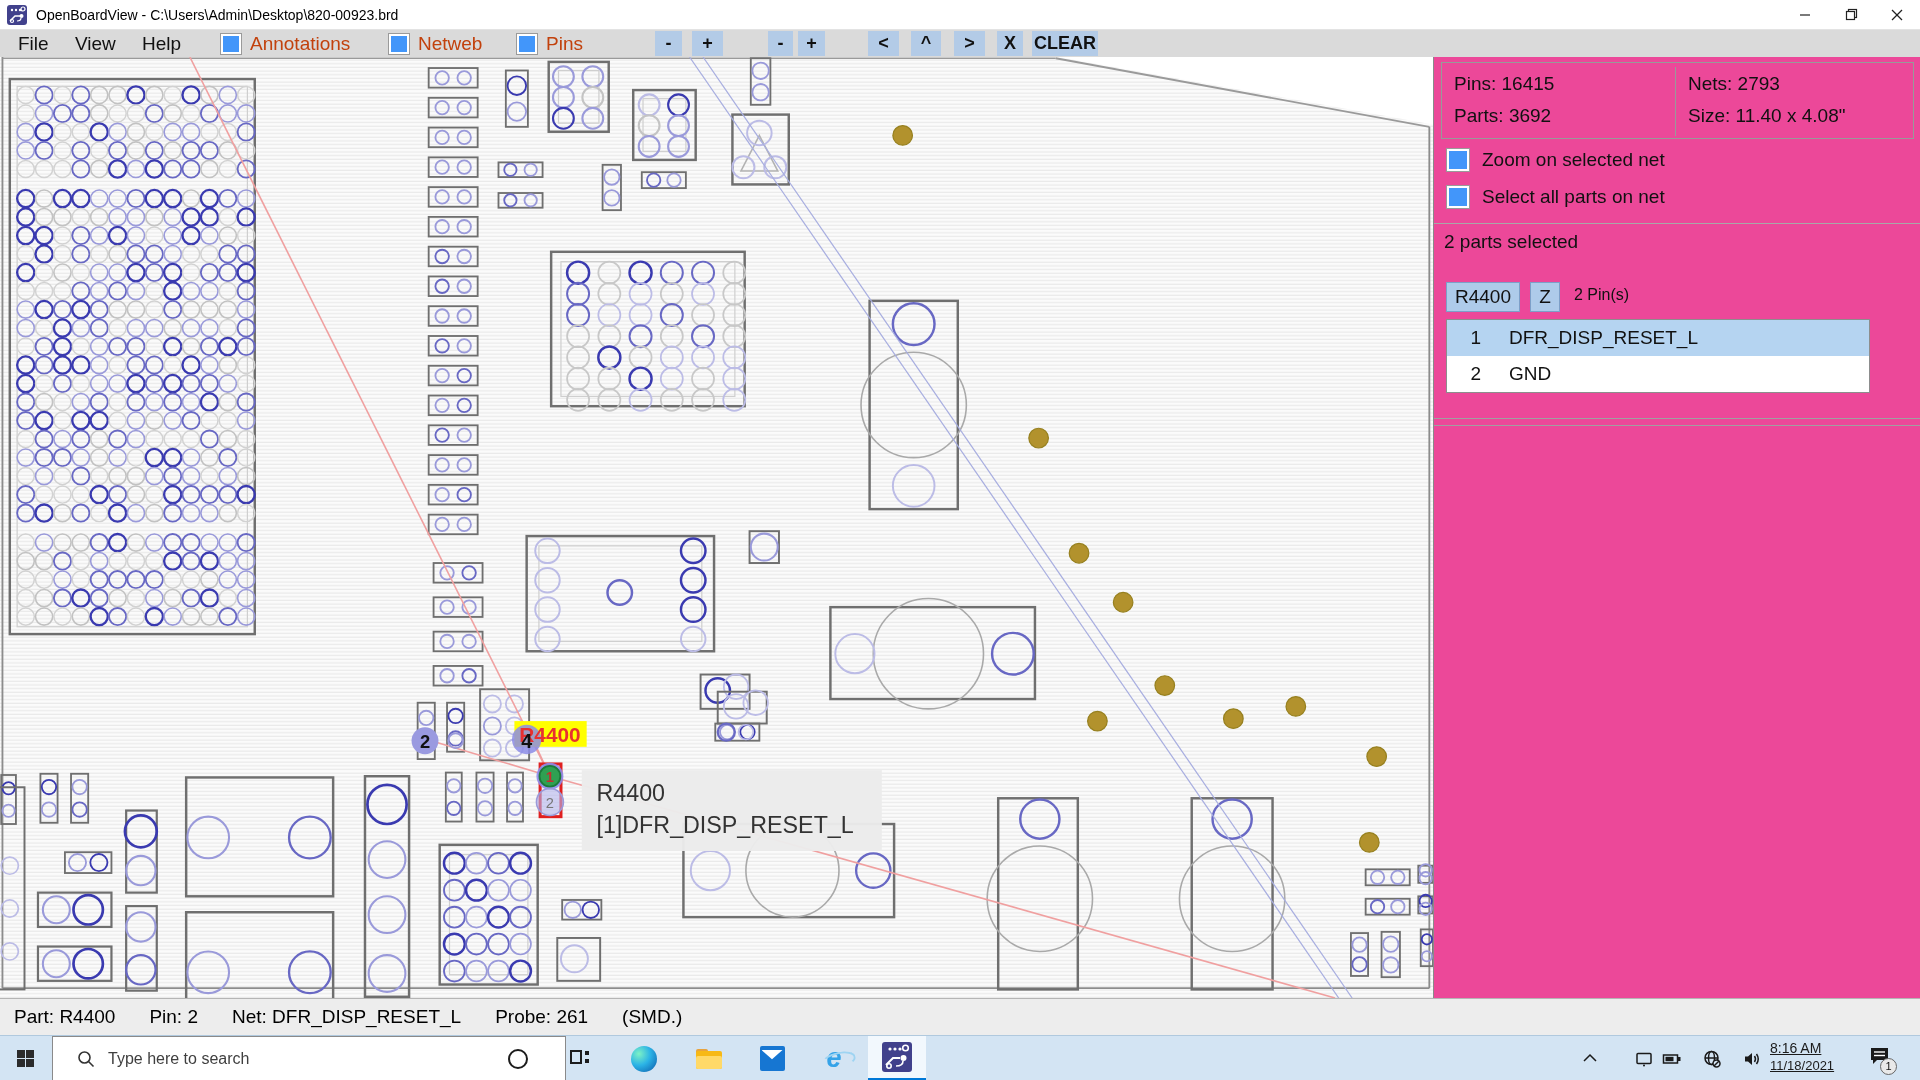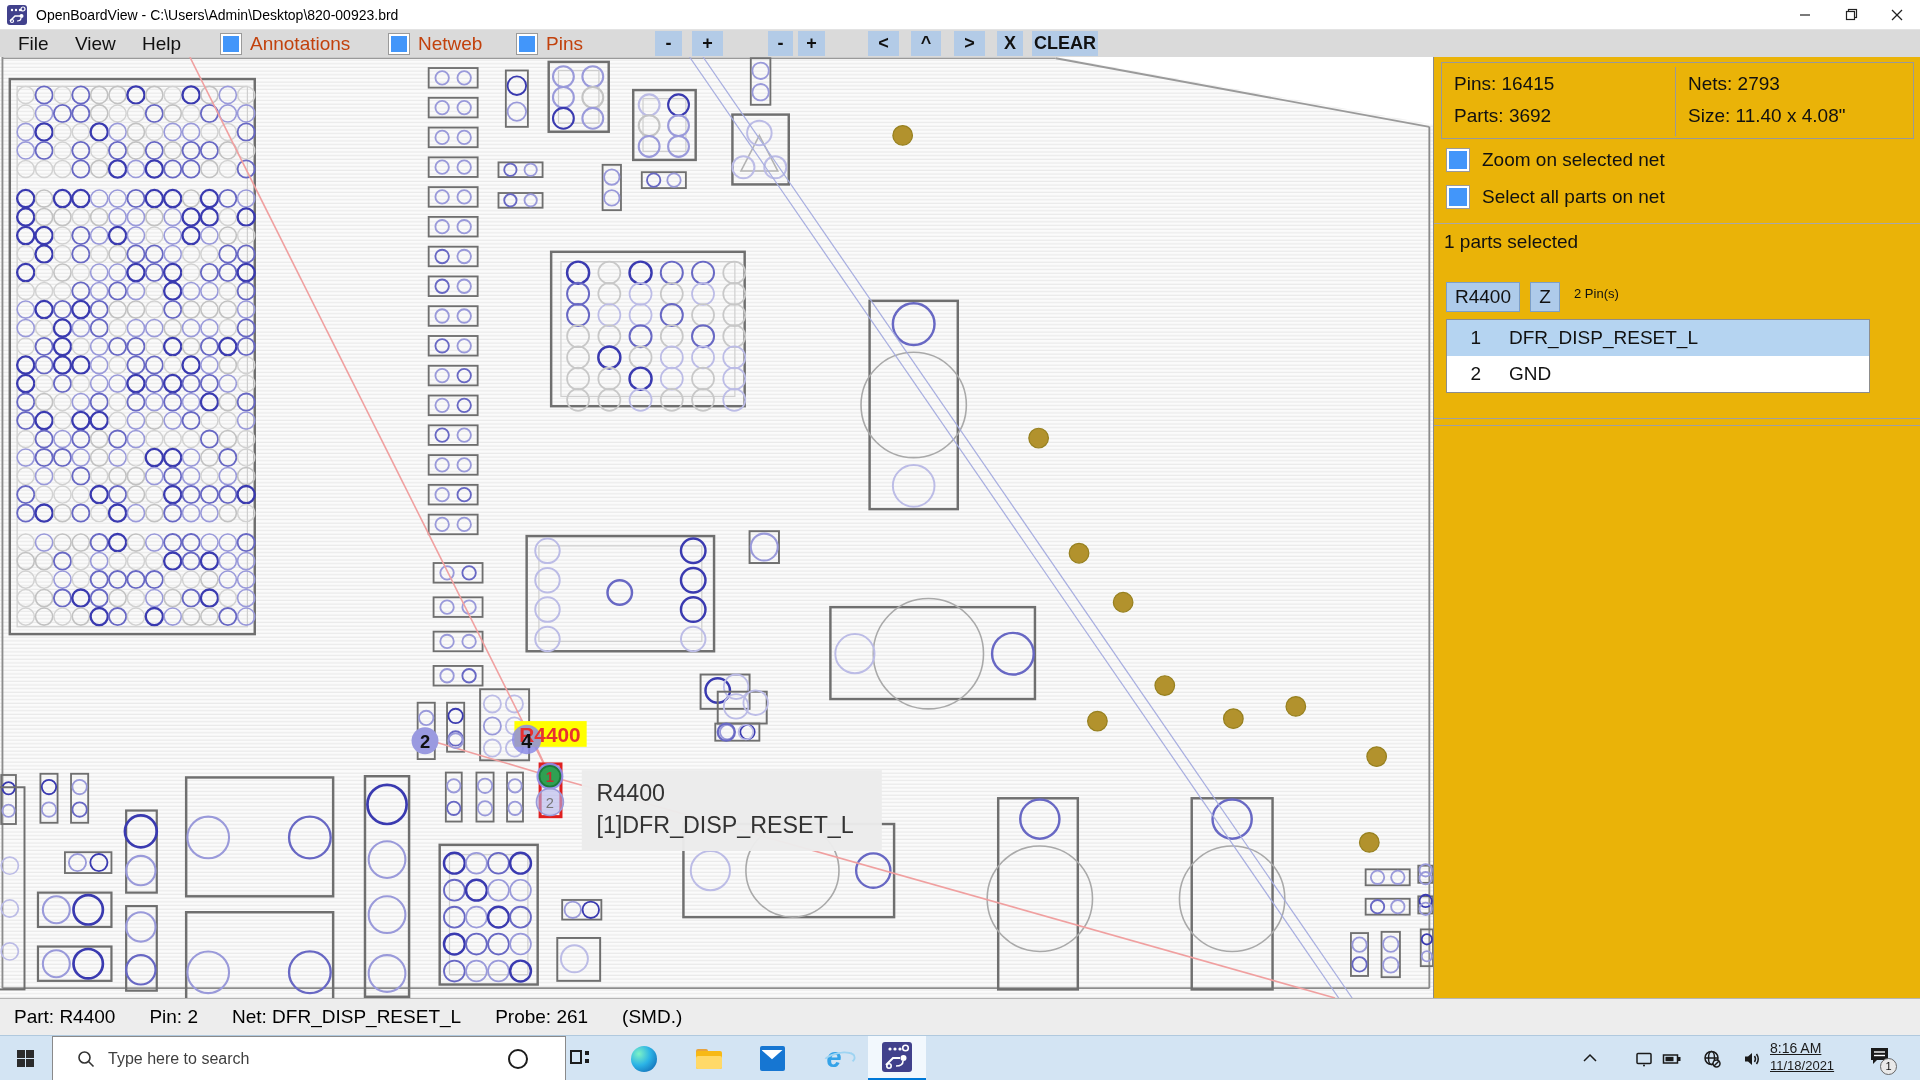--- a/index.html
+++ b/index.html
@@ -25,33 +25,33 @@
   .chk i { flex:1; background:#4296fa; }
   .cbgroup span { margin-left:8px; font-size:19px; color:#c2410c; }
   .tbtn { position:absolute; top:1px; height:25px; line-height:25px; text-align:center;
     background:#b3cbe7; color:#111; font-size:18px; font-weight:bold; }
 
   
   #canvas-wrap { position:absolute; left:0; top:57px; width:1433px; height:941px; background:#fbfbfb; }
   #board text { font-family:"Liberation Sans", sans-serif; }
 
   
-  #sidebar { position:absolute; left:1433px; top:57px; width:487px; height:941px; background:#eab308;
+  #sidebar { position:absolute; left:1433px; top:57px; width:487px; height:941px; background:#ec4899;
     border-left:1px solid #8a8a8a; font-size:18px; color:#111; }
   #stats-box { position:absolute; left:7px; top:5px; width:473px; height:77px; border:1px solid #999; }
   #stats-divider { position:absolute; left:233px; top:4px; width:1px; height:69px; background:#999; }
   .stat { position:absolute; font-size:19px; }
   .opt-row { position:absolute; left:12px; display:flex; align-items:center; }
   .opt-row .chk { width:24px; height:24px; }
   .opt-row span { margin-left:12px; font-size:19px; }
   #opt-sep { position:absolute; left:0; top:166px; width:487px; height:1px; background:#a8a8a8; }
   #sel-status { position:absolute; left:10px; top:174px; font-size:19px; }
   .mini-btn { position:absolute; top:225px; height:30px; background:#aecbea; border:1px solid #7d9fc8;
     font-size:19px; text-align:center; line-height:28px; color:#111; }
-  #pin-count { position:absolute; left:140px; top:229px; font-size:13px; }
+  #pin-count { position:absolute; left:140px; top:229px; font-size:16px; }
   #pin-list { position:absolute; left:12px; top:262px; width:424px; height:74px; background:#fff; border:1px solid #8d8d8d; }
   .pin-row { height:36px; display:flex; align-items:center; font-size:19px; }
   .pin-row.sel { background:#b5d4f1; }
   .pin-num { width:34px; text-align:right; }
   .pin-net { margin-left:28px; }
   .dline { position:absolute; left:0; width:487px; height:1px; background:#a0a0a0; }
 
   
   #statusbar { position:absolute; left:0; top:998px; width:1920px; height:37px; background:#ededed;
     border-top:1px solid #b5b5b5; display:flex; align-items:center; font-size:19px; color:#000; }
@@ -922,21 +922,21 @@
     <span>Zoom on selected net</span>
   </div>
   <div class="opt-row" style="top:128px">
     <div class="chk">
         <i></i>
       </div>
     <span>Select all parts on net</span>
   </div>
 
   <div id="opt-sep"></div>
-  <div id="sel-status">1 parts selected</div>
+  <div id="sel-status">2 parts selected</div>
 
   <span class="mini-btn" style="left:12px;width:74px">R4400</span>
   <span class="mini-btn" style="left:96px;width:30px">Z</span>
   <span id="pin-count">2 Pin(s)</span>
 
   <div id="pin-list">
     <div class="pin-row sel">
       <span class="pin-num">1</span>
       <span class="pin-net">DFR_DISP_RESET_L</span>
     </div>

